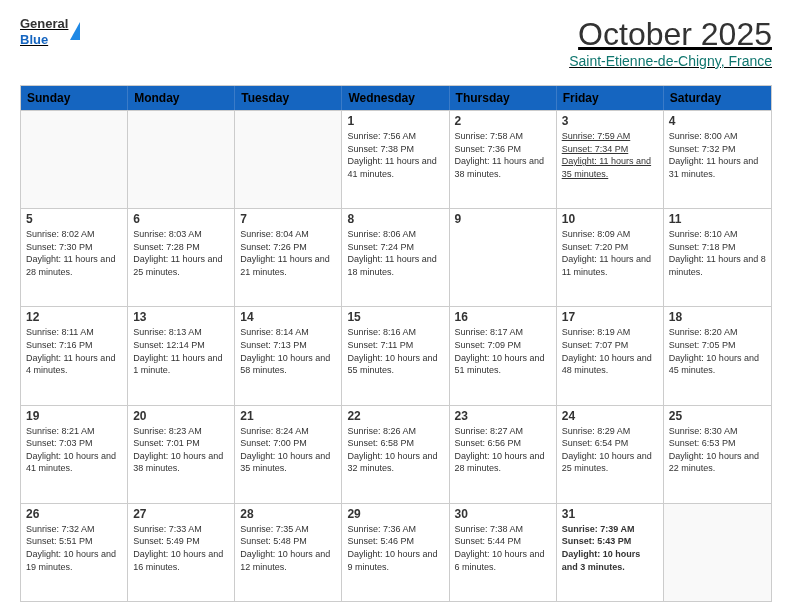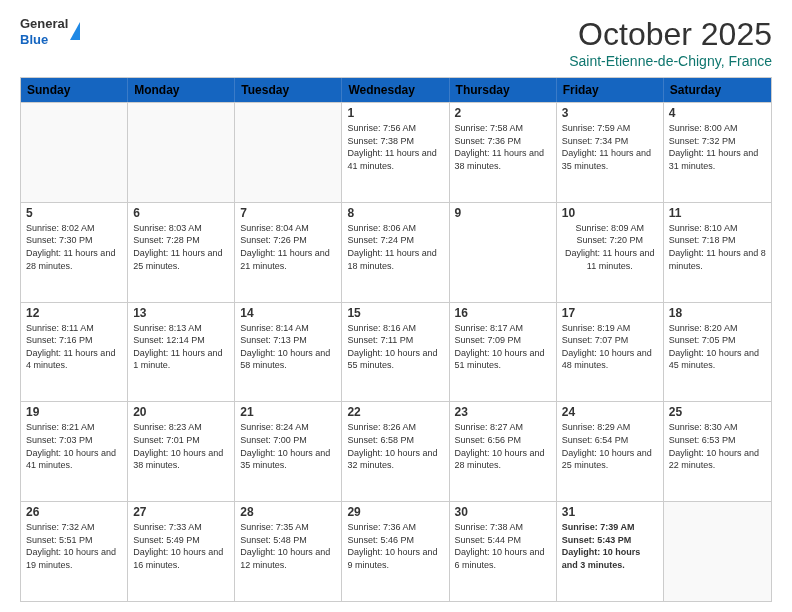--- a/index.html
+++ b/index.html
@@ -14,21 +14,22 @@
       width: 792px;
       height: 612px;
       padding: 16px 20px 10px 20px;
       display: flex;
       flex-direction: column;
     }
     .header {
       display: flex;
       justify-content: space-between;
       align-items: flex-start;
-      margin-bottom: 8px;
+      margin-bottom: 16px;
+      text-decoration: underline;
     }
     .logo {
       display: flex;
       align-items: center;
     }
     .logo-text {
       display: flex;
       flex-direction: column;
       font-size: 13px;
       font-weight: bold;
@@ -146,21 +147,21 @@
 Daylight: 11 hours and 41 minutes.</div>
           </div>
           <div class="cal-cell">
             <div class="day-number">2</div>
             <div class="day-info" style="white-space: pre-line;">Sunrise: 7:58 AM
 Sunset: 7:36 PM
 Daylight: 11 hours and 38 minutes.</div>
           </div>
           <div class="cal-cell">
             <div class="day-number">3</div>
-            <div class="day-info" style="white-space: pre-line;">Sunrise: 7:59 AM
+            <div class="day-info" style="white-space: pre-line; text-decoration: underline;">Sunrise: 7:59 AM
 Sunset: 7:34 PM
 Daylight: 11 hours and 35 minutes.</div>
           </div>
           <div class="cal-cell">
             <div class="day-number">4</div>
             <div class="day-info" style="white-space: pre-line;">Sunrise: 8:00 AM
 Sunset: 7:32 PM
 Daylight: 11 hours and 31 minutes.</div>
           </div>
         </div>
@@ -187,21 +188,21 @@
             <div class="day-number">8</div>
             <div class="day-info" style="white-space: pre-line;">Sunrise: 8:06 AM
 Sunset: 7:24 PM
 Daylight: 11 hours and 18 minutes.</div>
           </div>
           <div class="cal-cell">
             <div class="day-number">9</div>
           </div>
           <div class="cal-cell">
             <div class="day-number">10</div>
-            <div class="day-info" style="white-space: pre-line; text-align: center;">Sunrise: 8:09 AM
+            <div class="day-info" style="white-space: pre-line;">Sunrise: 8:09 AM
 Sunset: 7:20 PM
 Daylight: 11 hours and 11 minutes.</div>
           </div>
           <div class="cal-cell">
             <div class="day-number">11</div>
             <div class="day-info" style="white-space: pre-line;">Sunrise: 8:10 AM
 Sunset: 7:18 PM
 Daylight: 11 hours and 8 minutes.</div>
           </div>
         </div>

